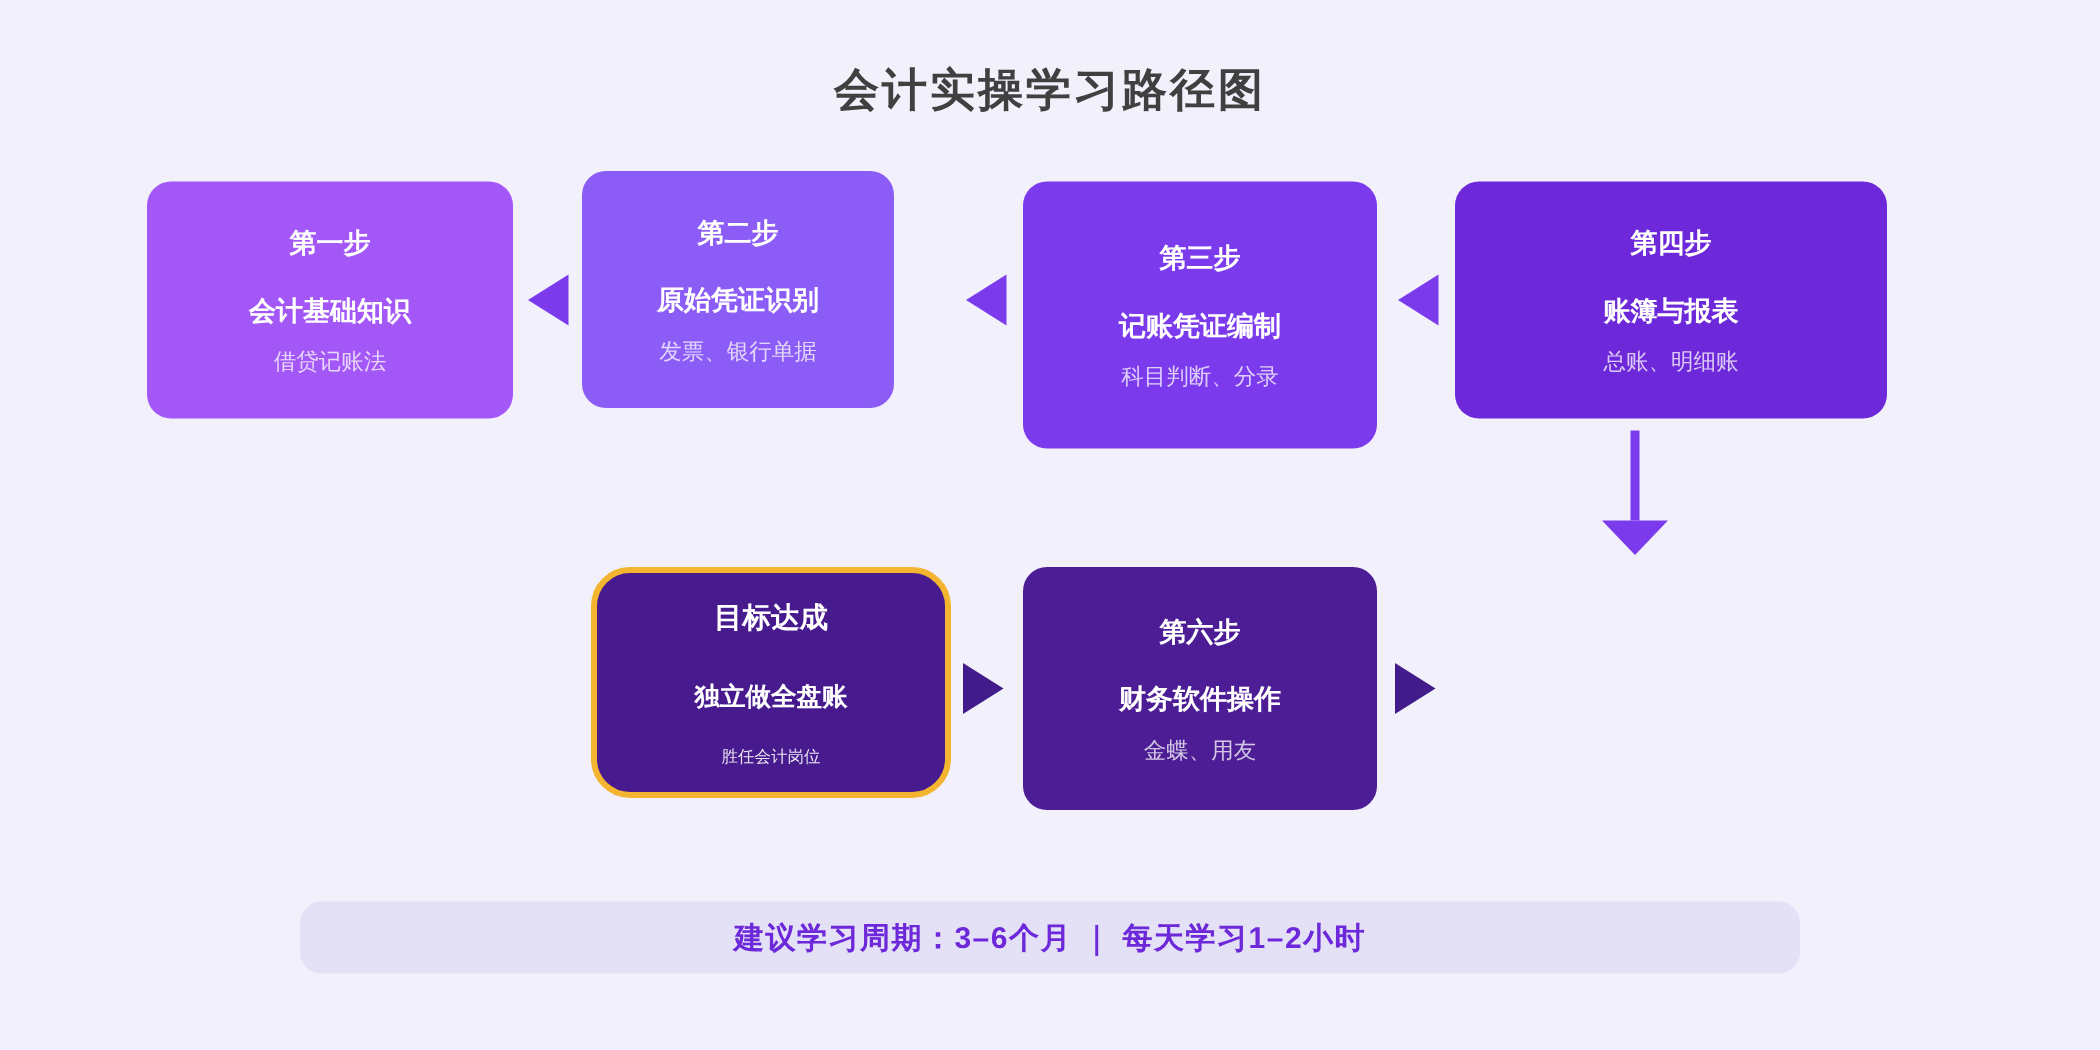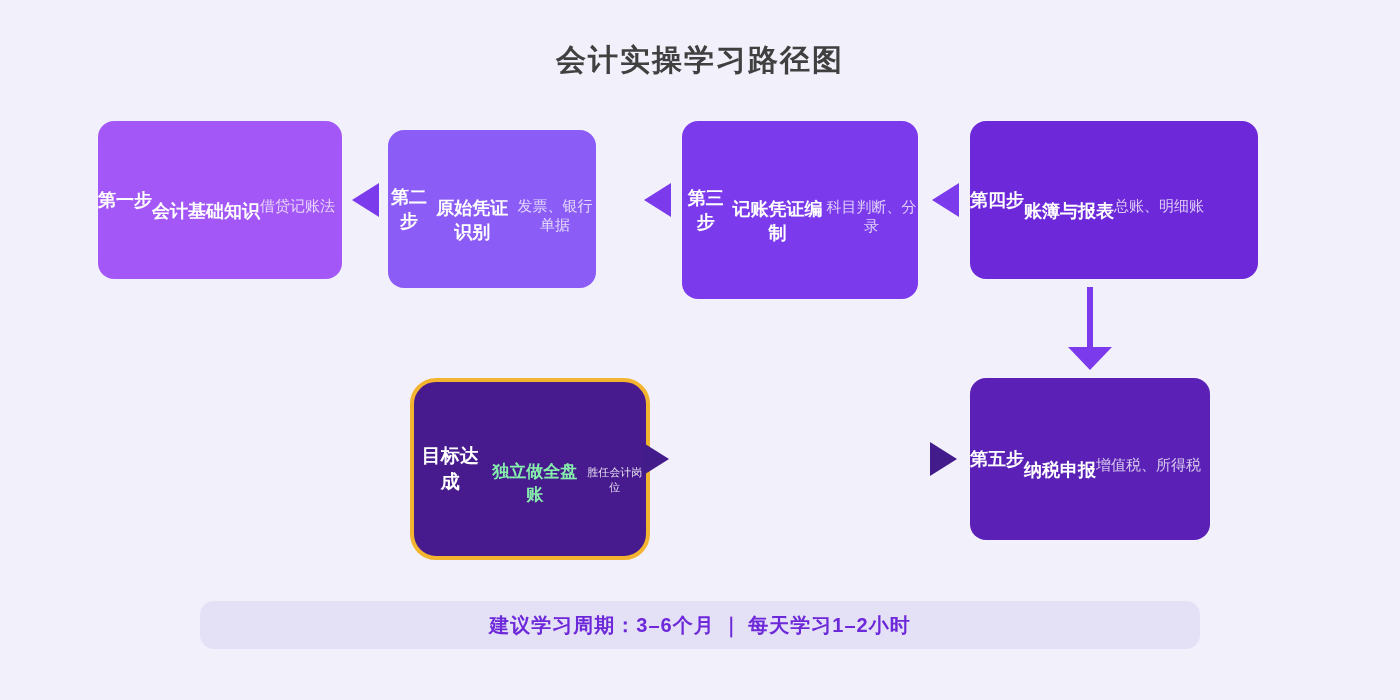--- a/index.html
+++ b/index.html
@@ -22,40 +22,41 @@
     text-align: center;
     font-size: 30px;
     font-weight: 700;
     letter-spacing: 2px;
   }
 
   .card {
     position: absolute;
     border-radius: 16px;
     display: flex;
-    flex-direction: row;
+    flex-direction: column;
     align-items: center;
+    justify-content: center;
     color: #ffffff;
     text-align: center;
   }
   .card .step-label { font-size: 18px; font-weight: 700; }
   .card .step-title { font-size: 18px; font-weight: 700; margin-top: 21px; }
   .card .step-sub   { font-size: 15px; margin-top: 13px; color: rgba(255,255,255,0.75); }
 
   
   .c1 { left:  98px; top: 121px; width: 244px; height: 158px; }
-  .c2 { left: 388px; top: 130px; width: 208px; height: 158px; }
+  .c2 { left: 388px; top: 114px; width: 208px; height: 158px; }
   .c3 { left: 682px; top: 121px; width: 236px; height: 178px; border-radius: 16px; }
   .c4 { left: 970px; top: 121px; width: 288px; height: 158px; }
   
   .c5 { left: 970px; top: 378px; width: 240px; height: 162px; }
   .c6 { left: 682px; top: 378px; width: 236px; height: 162px; }
 
   .goal-card {
-    left: 410px; top: 378px; width: 240px; height: 182px;
+    left: 394px; top: 378px; width: 240px; height: 154px;
     border: 4px solid;
     border-radius: 26px;
   }
   .goal-card .goal-label { font-size: 19px; font-weight: 700; }
   .goal-card .goal-highlight { font-size: 17px; font-weight: 700; margin-top: 28px; }
   .goal-card .goal-sub { font-size: 11px; margin-top: 21px; color: rgba(255,255,255,0.88); }
 
   
   .tri { position: absolute; width: 0; height: 0; }
   .tri-left {
@@ -129,30 +130,30 @@
 
   <div class="tri tri-left al-1" style="border-right-color: rgb(124, 58, 237);"></div>
   <div class="tri tri-left al-2" style="border-right-color: rgb(124, 58, 237);"></div>
   <div class="tri tri-left al-3" style="border-right-color: rgb(124, 58, 237);"></div>
 
   <div class="down-arrow">
     <div class="stem" style="background-color: rgb(124, 58, 237);"></div>
     <div class="head" style="border-top-color: rgb(124, 58, 237);"></div>
   </div>
 
-  <div class="card c5" style="background-color: rgb(91, 33, 182);">
-    <div class="step-label">第五步</div>
-    <div class="step-title">纳税申报</div>
-    <div class="step-sub">增值税、所得税</div>
+
+  <div class="card c6" style="background-color: rgb(76, 29, 149);">
+    <div class="step-label">第六步</div>
+    <div class="step-title">财务软件操作</div>
+    <div class="step-sub">金蝶、用友</div>
   </div>
-
 
   <div class="card goal-card" style="background-color: rgb(71, 26, 142); border-color: rgb(243, 181, 47);">
     <div class="goal-label">目标达成</div>
-    <div class="goal-highlight" style="color: #86efac;">独立做全盘账</div>
+    <div class="goal-highlight" style="color: #ffffff;">独立做全盘账</div>
     <div class="goal-sub">胜任会计岗位</div>
   </div>
 
   <div class="tri tri-right ar-1" style="border-left-color: rgb(67, 28, 140);"></div>
   <div class="tri tri-right ar-2" style="border-left-color: rgb(67, 28, 140);"></div>
 
   <div class="footer-banner" style="background-color: rgb(228, 225, 247); color: rgb(109, 40, 217);">建议学习周期：3–6个月 ｜ 每天学习1–2小时</div>
 
 </div>
 

